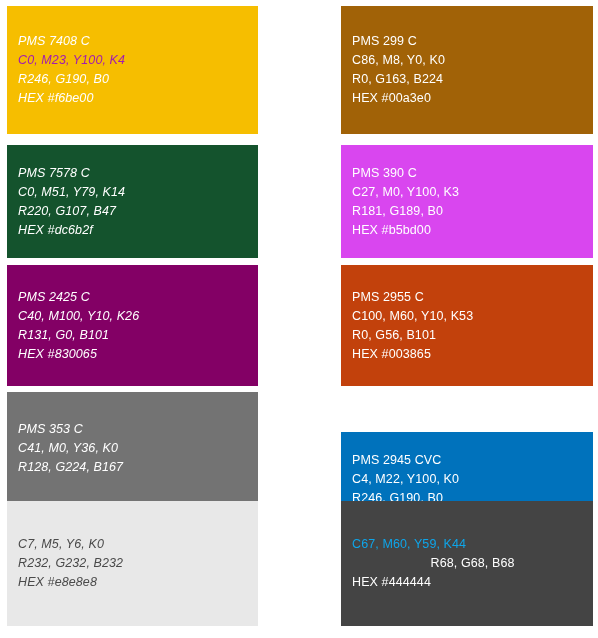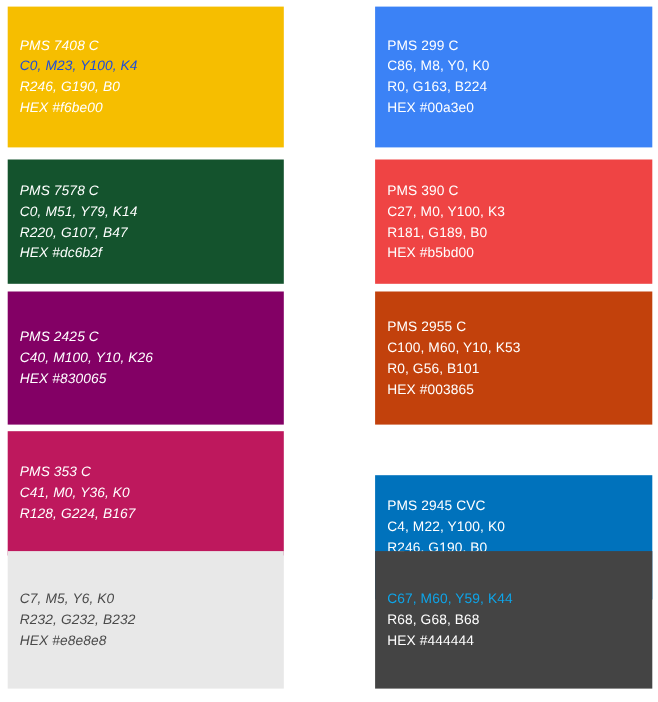--- a/index.html
+++ b/index.html
@@ -58,71 +58,72 @@
   .row-5 { top: 501px; height: 125px; }
 </style>
 </head>
 <body>
 
 <div id="palette-grid">
 
   <div class="swatch col-left row-1 light-text" style="background-color: rgb(246, 190, 0);">
     <div class="swatch-lines">
       <span class="swatch-line" style="color: rgb(255, 255, 255);">PMS 7408 C</span>
-      <span class="swatch-line" style="color: #1d4ed8;">C0, M23, Y100, K4</span>
+      <span class="swatch-line" style="color: #a21caf;">C0, M23, Y100, K4</span>
       <span class="swatch-line" style="color: rgb(255, 255, 255);">R246, G190, B0</span>
       <span class="swatch-line" style="color: rgb(255, 255, 255);">HEX #f6be00</span>
     </div>
   </div>
 
-  <div class="swatch col-right row-1 light-text" style="background-color: #3b82f6;">
+  <div class="swatch col-right row-1 light-text" style="background-color: #a16207;">
     <div class="swatch-lines">
       <span class="swatch-line" style="color: rgb(255, 255, 255);">PMS 299 C</span>
       <span class="swatch-line" style="color: rgb(255, 255, 255);">C86, M8, Y0, K0</span>
       <span class="swatch-line" style="color: rgb(255, 255, 255);">R0, G163, B224</span>
       <span class="swatch-line" style="color: rgb(255, 255, 255);">HEX #00a3e0</span>
     </div>
   </div>
 
   <div class="swatch col-left row-2 light-text" style="background-color: #14532d;">
     <div class="swatch-lines">
       <span class="swatch-line" style="color: rgb(255, 255, 255);">PMS 7578 C</span>
       <span class="swatch-line" style="color: rgb(255, 255, 255);">C0, M51, Y79, K14</span>
       <span class="swatch-line" style="color: rgb(255, 255, 255);">R220, G107, B47</span>
       <span class="swatch-line" style="color: rgb(255, 255, 255);">HEX #dc6b2f</span>
     </div>
   </div>
 
-  <div class="swatch col-right row-2 light-text" style="background-color: #ef4444;">
+  <div class="swatch col-right row-2 light-text" style="background-color: #d946ef;">
     <div class="swatch-lines">
       <span class="swatch-line" style="color: rgb(255, 255, 255);">PMS 390 C</span>
       <span class="swatch-line" style="color: rgb(255, 255, 255);">C27, M0, Y100, K3</span>
       <span class="swatch-line" style="color: rgb(255, 255, 255);">R181, G189, B0</span>
       <span class="swatch-line" style="color: rgb(255, 255, 255);">HEX #b5bd00</span>
     </div>
   </div>
 
   <div class="swatch col-left row-3 light-text" style="background-color: rgb(131, 0, 101);">
     <div class="swatch-lines">
       <span class="swatch-line" style="color: rgb(255, 255, 255);">PMS 2425 C</span>
       <span class="swatch-line" style="color: rgb(255, 255, 255);">C40, M100, Y10, K26</span>
+      <span class="swatch-line" style="color: rgb(255, 255, 255);">R131, G0, B101</span>
       <span class="swatch-line" style="color: rgb(255, 255, 255);">HEX #830065</span>
     </div>
   </div>
 
   <div class="swatch col-right row-3 light-text" style="background-color: #c2410c;">
     <div class="swatch-lines">
       <span class="swatch-line" style="color: rgb(255, 255, 255);">PMS 2955 C</span>
       <span class="swatch-line" style="color: rgb(255, 255, 255);">C100, M60, Y10, K53</span>
       <span class="swatch-line" style="color: rgb(255, 255, 255);">R0, G56, B101</span>
       <span class="swatch-line" style="color: rgb(255, 255, 255);">HEX #003865</span>
     </div>
   </div>
 
-  <div class="swatch col-left row-4 light-text" style="background-color: #be185d;">
+  <div class="swatch col-left row-4 light-text" style="background-color: #737373;">
     <div class="swatch-lines">
       <span class="swatch-line" style="color: rgb(255, 255, 255);">PMS 353 C</span>
       <span class="swatch-line" style="color: rgb(255, 255, 255);">C41, M0, Y36, K0</span>
       <span class="swatch-line" style="color: rgb(255, 255, 255);">R128, G224, B167</span>
     </div>
   </div>
 
   <div class="swatch col-right row-4 light-text" style="background-color: rgb(0, 114, 188); margin-top: 40px;">
     <div class="swatch-lines">
       <span class="swatch-line" style="color: rgb(255, 255, 255);">PMS 2945 CVC</span>
@@ -138,18 +139,18 @@
       <span class="swatch-line" style="color: rgb(74, 74, 74);">C7, M5, Y6, K0</span>
       <span class="swatch-line" style="color: rgb(74, 74, 74);">R232, G232, B232</span>
       <span class="swatch-line" style="color: rgb(74, 74, 74);">HEX #e8e8e8</span>
     </div>
   </div>
 
   <div class="swatch col-right row-5 light-text" style="background-color: rgb(68, 68, 68);">
     <div class="swatch-lines">
 
       <span class="swatch-line" style="color: #0ea5e9;">C67, M60, Y59, K44</span>
-      <span class="swatch-line" style="color: rgb(255, 255, 255);">R68, G68, B68</span>
+      <span class="swatch-line" style="color: rgb(255, 255, 255); text-align: center;">R68, G68, B68</span>
       <span class="swatch-line" style="color: rgb(255, 255, 255);">HEX #444444</span>
     </div>
   </div>
 
 </div>
 
 </body></html>

